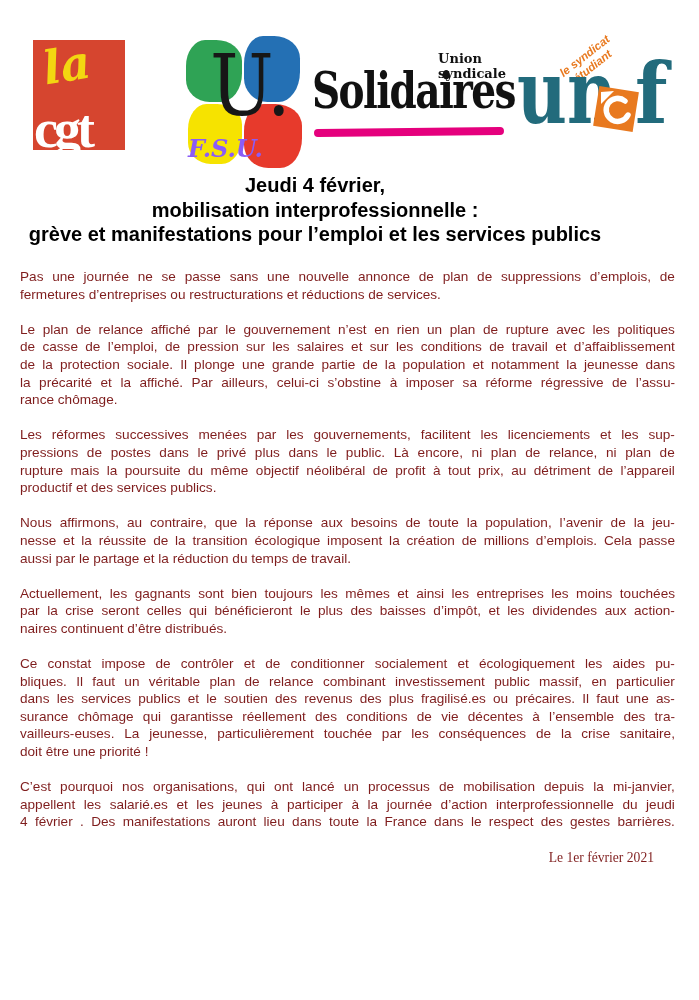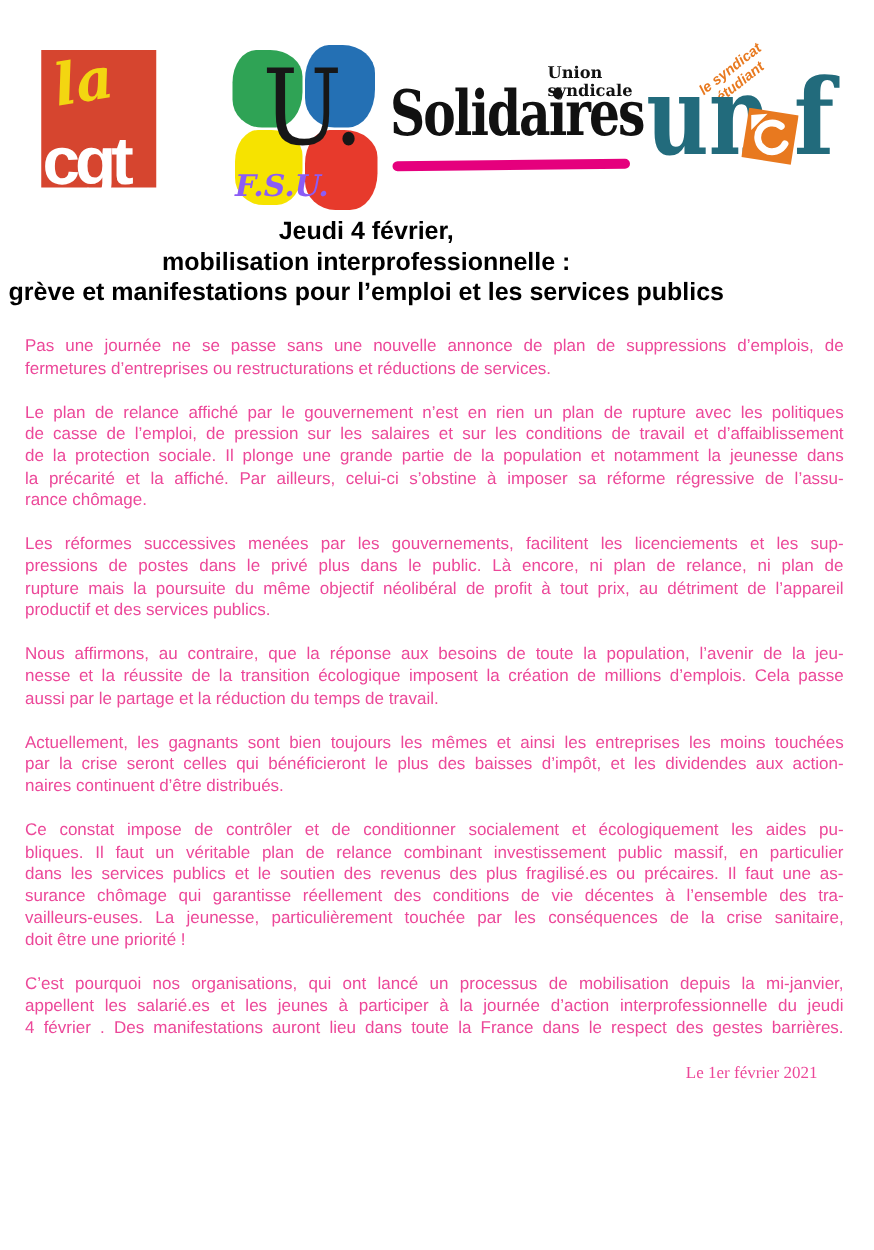--- a/index.html
+++ b/index.html
@@ -5,21 +5,21 @@
   html,body{margin:0;padding:0;background:#fff;}
   .page{position:relative;width:699px;height:1000px;background:#ffffff;overflow:hidden;
         font-family:"Liberation Sans",sans-serif;color:#1c1c1c;}
 
   
   .logos{position:absolute;left:0;top:0;width:699px;height:175px;}
 
   .logo-cgt{position:absolute;left:33px;top:40px;width:92px;height:110px;background:#d6452f;}
   .cgt-la{position:absolute;left:10px;top:2px;font-family:"DejaVu Serif",serif;font-style:italic;
           font-weight:bold;font-size:46px;line-height:1;color:#f3d611;transform:rotate(-9deg);}
-  .cgt-txt{position:absolute;left:1px;bottom:-6px;font-family:Liberation Sans, sans-serif;
+  .cgt-txt{position:absolute;left:1px;bottom:-6px;font-family:Liberation Serif, serif;
            font-weight:bold;font-size:54px;line-height:1;letter-spacing:-4px;color:#fff;}
 
   .logo-fsu{position:absolute;left:186px;top:36px;width:116px;height:132px;}
   .fsu-q{position:absolute;border-radius:34% 46% 38% 42% / 42% 34% 46% 36%;}
   .q-green{left:0;top:4px;width:56px;height:62px;background:#2fa355;}
   .q-blue{left:58px;top:0;width:56px;height:66px;background:#2470b4;}
   .q-yellow{left:2px;top:68px;width:54px;height:60px;background:#f6e300;}
   .q-red{left:58px;top:68px;width:58px;height:64px;background:#e73a2c;}
   .fsu-u{position:absolute;left:24px;top:-16px;font-family:"DejaVu Serif",serif;font-size:84px;
          line-height:132px;color:#171717;transform:scaleX(.9);transform-origin:left center;}
@@ -44,26 +44,26 @@
   .unef-f{position:absolute;left:118px;top:-34px;font-family:"DejaVu Serif",serif;font-weight:bold;
           font-size:84px;line-height:160px;color:#226b7c;transform:scaleX(.9);
           transform-origin:left center;}
   .unef-tag{position:absolute;left:56px;top:16px;transform:rotate(-38deg);transform-origin:0 100%;
             color:#e8791f;font-weight:bold;font-style:italic;font-size:11.5px;line-height:1.1;
             text-align:center;white-space:nowrap;}
   .unef-tag .tl{display:block;}
 
   
   .title{position:absolute;left:0;top:173px;width:586px;text-align:center;font-weight:bold;
-         font-size:20px;line-height:24.5px;color:#000;}
+         font-size:20px;line-height:24.5px;color:#000;padding-left:22px;}
   .title .ln{display:block;}
 
   
   .bodytext{position:absolute;left:20px;top:268px;width:655px;font-size:13.6px;
-            line-height:17.6px;color:#ec4899;}
+            line-height:17.6px;color:#7f1d1d;}
   .para{margin:0 0 17.6px 0;}
   .just .ln{display:flex;justify-content:space-between;white-space:nowrap;}
   .just .ln.last{display:block;white-space:normal;}
   .dateline{margin-top:13px;text-align:right;padding-right:21px;font-family:Liberation Serif, serif;}
 </style>
 </head>
 <body>
 
 <div class="page">
 

